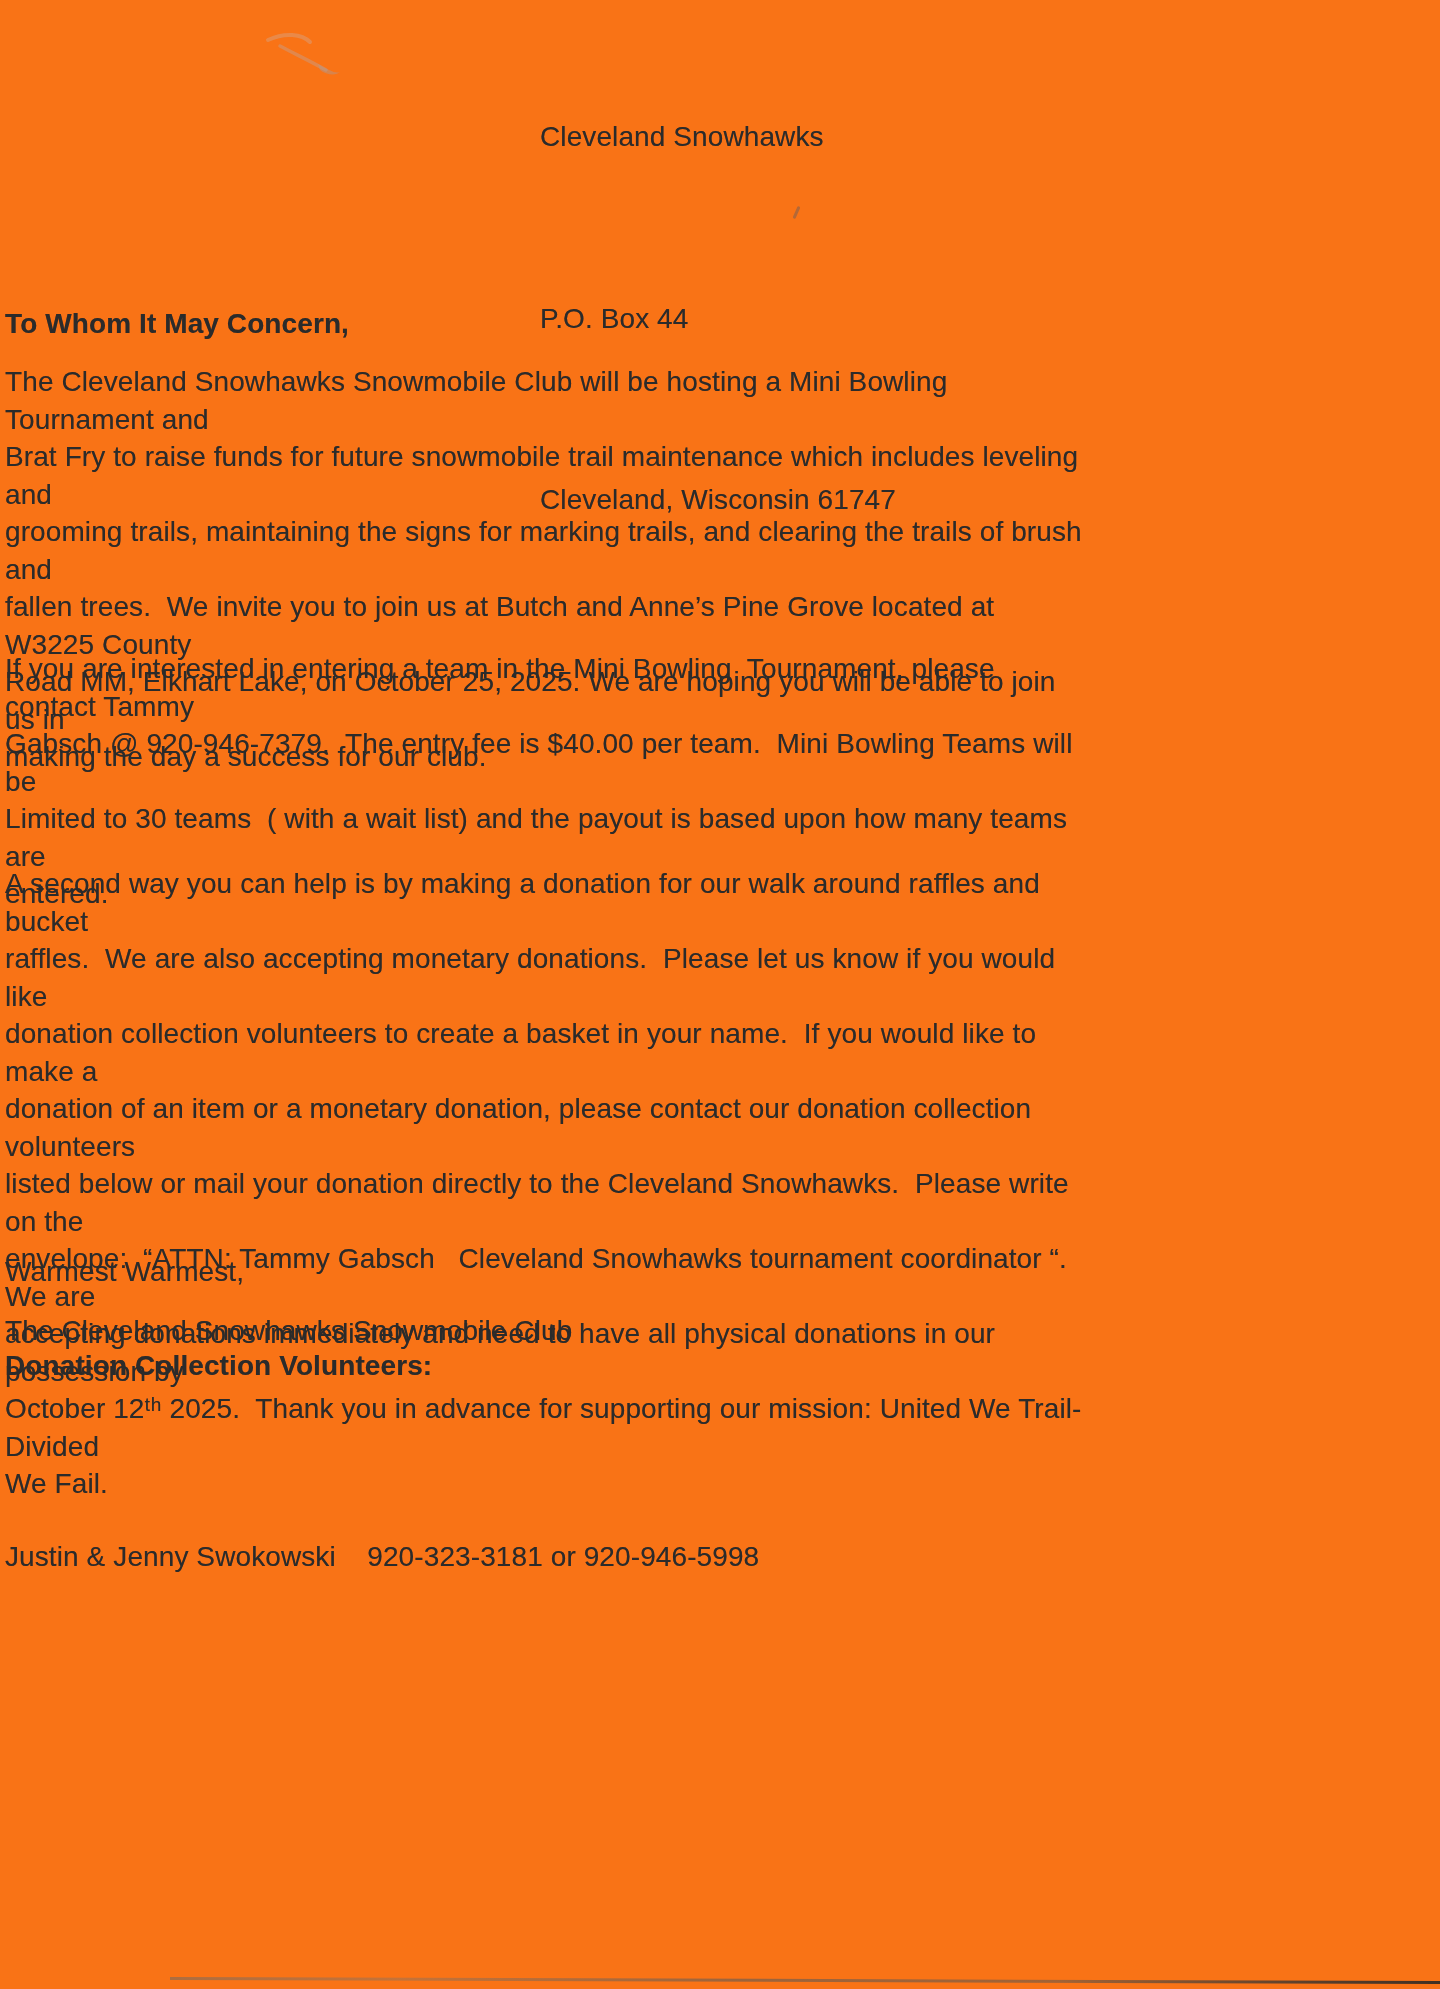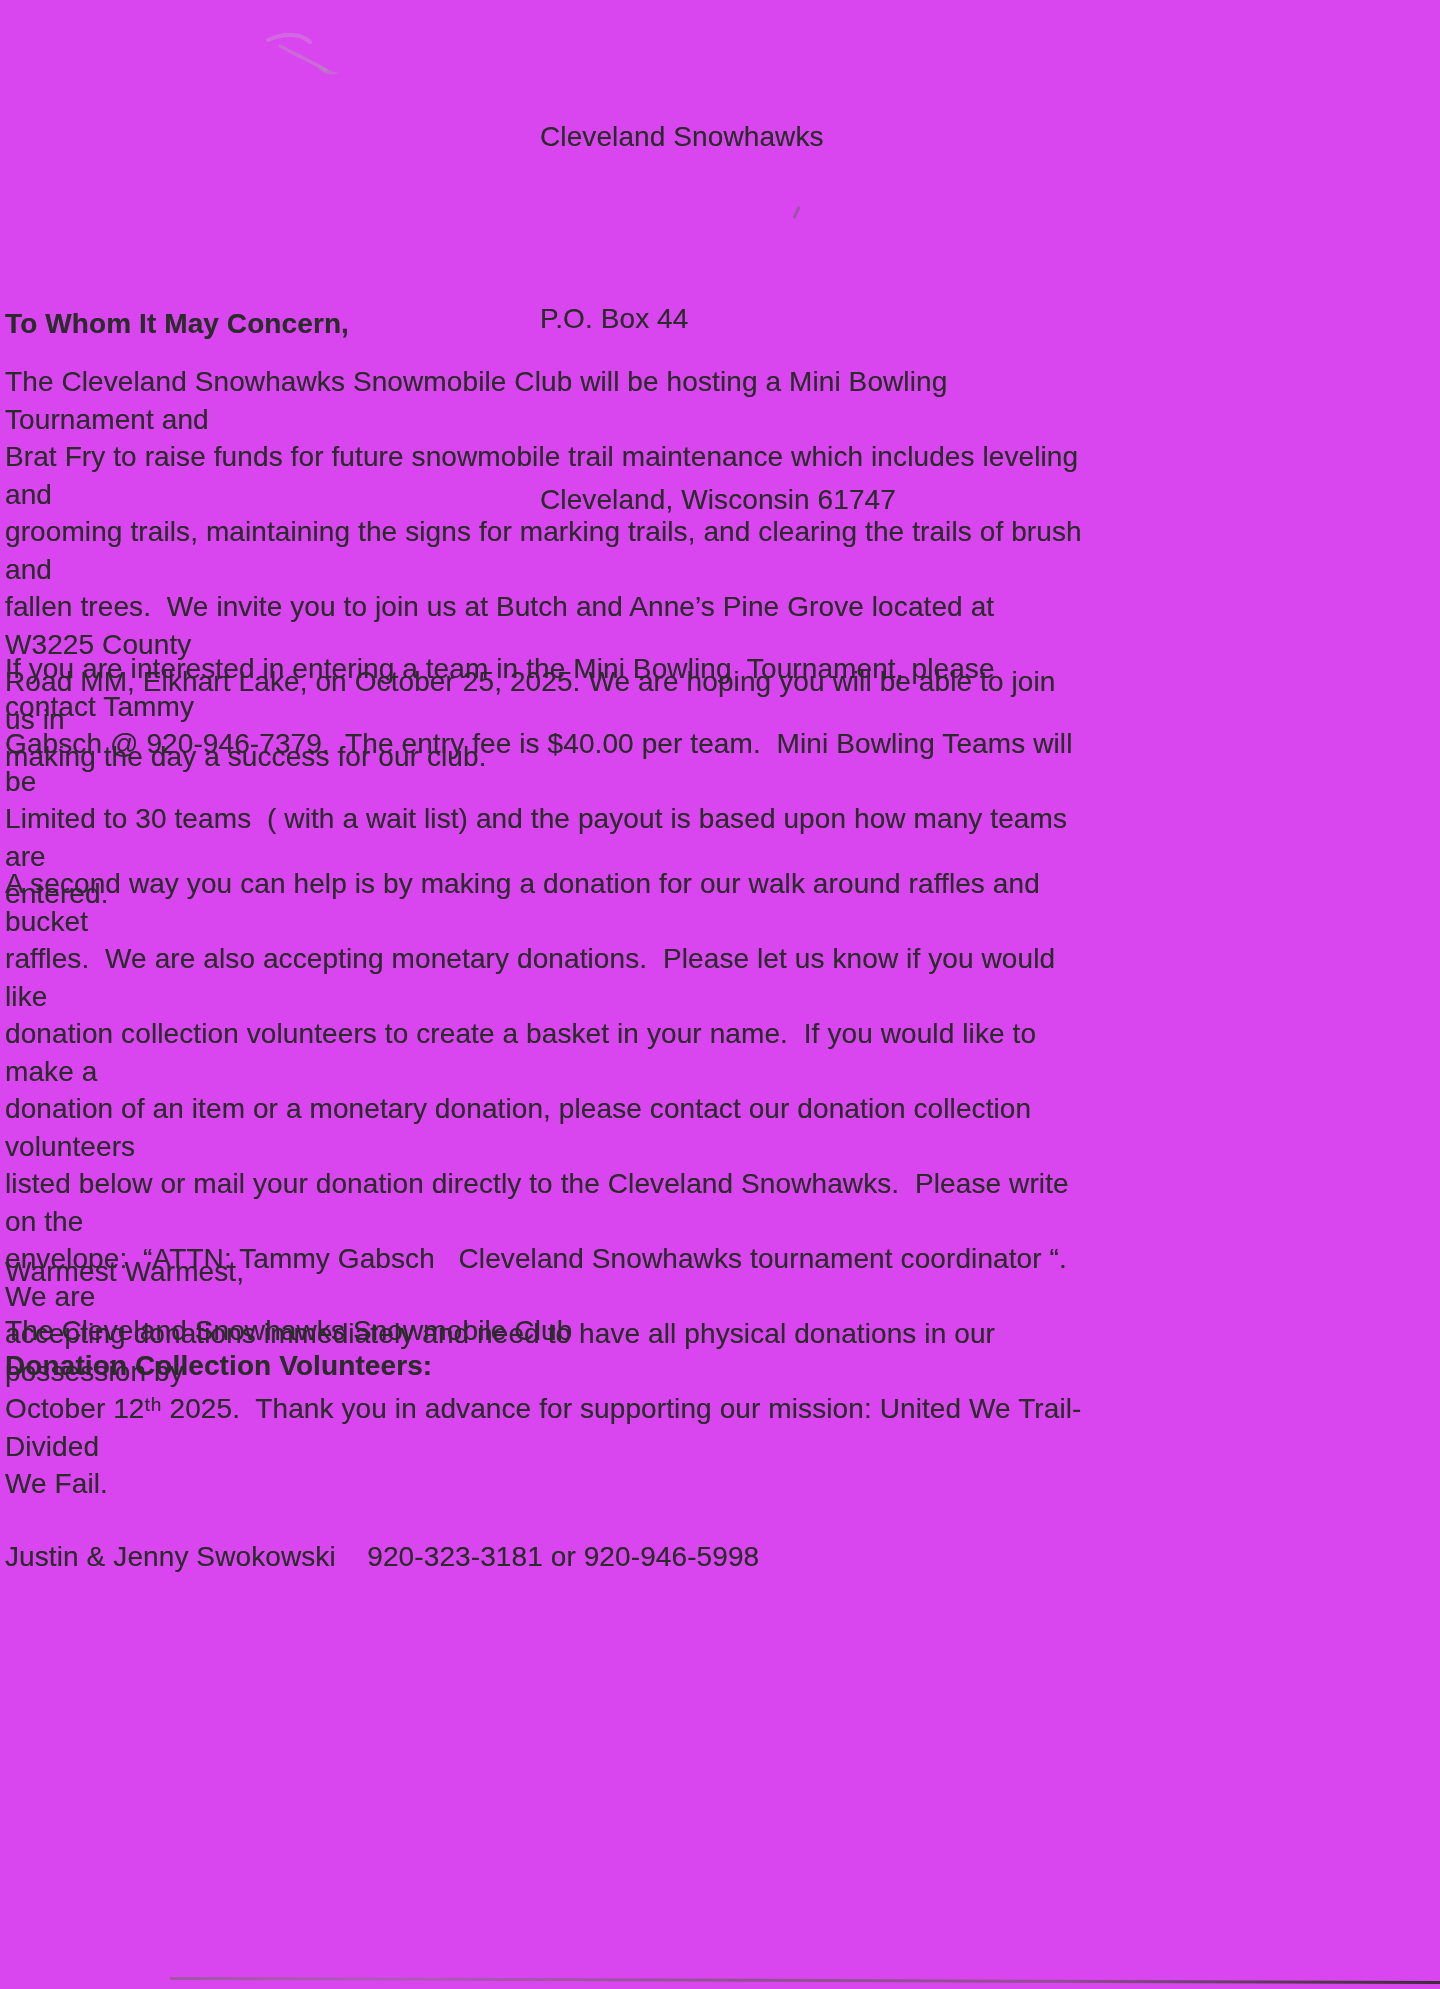--- a/index.html
+++ b/index.html
@@ -4,21 +4,21 @@
 <style>
   html, body {
     margin: 0;
     padding: 0;
     background: #ffffff;
   }
   .page {
     position: relative;
     width: 1440px;
     height: 1989px;
-    background: #d946ef;
+    background: #f97316;
     overflow: hidden;
     font-family: "Liberation Sans", "DejaVu Sans", sans-serif;
     color: #2b2b2b;
   }
   .txt {
     position: absolute;
     font-size: 28px;
     line-height: 37.5px;
     white-space: pre-wrap;
     text-shadow: 0 0 0.6px rgba(45,45,45,0.45);

